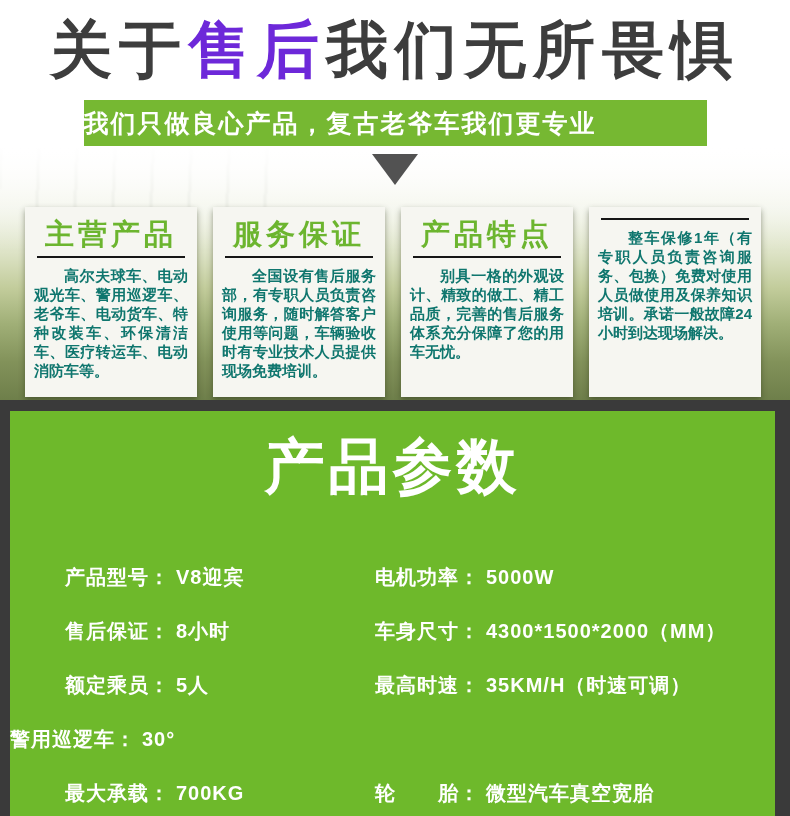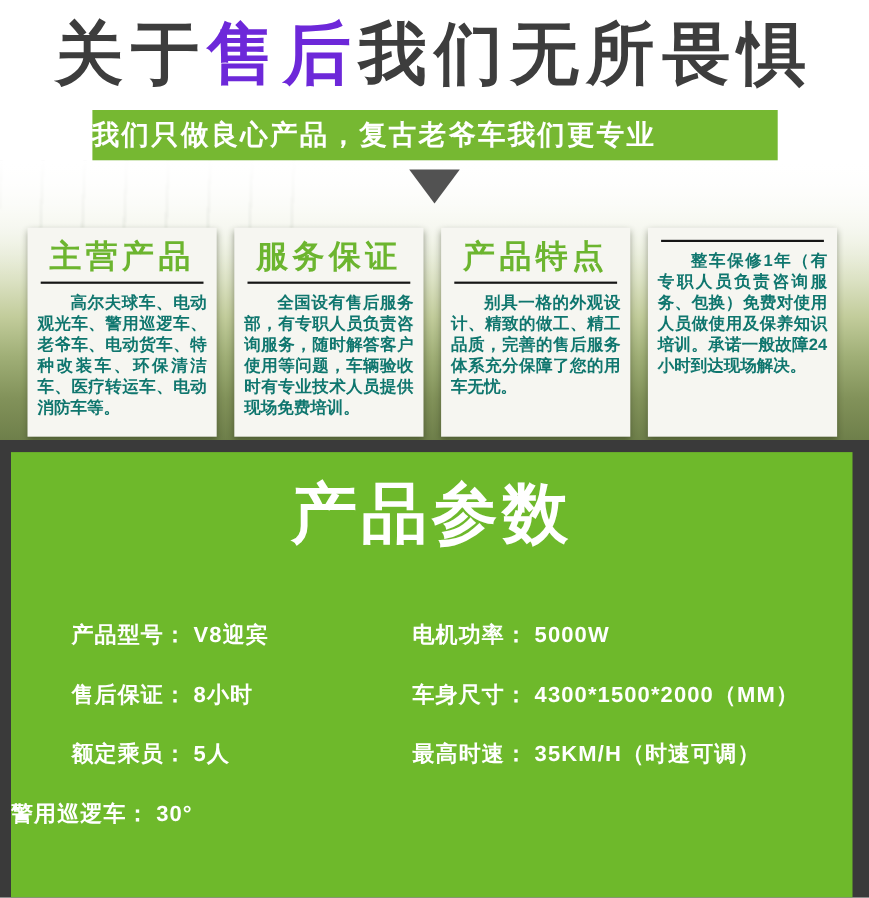--- a/index.html
+++ b/index.html
@@ -169,18 +169,28 @@
           </div>
         </div>
 
         <div class="param-row">
           <div class="param-cell cell-right">
             <span class="param-label">警用巡逻车：</span>
             <span class="param-value">30°</span>
           </div>
         </div>
 
+        <div class="param-row">
+          <div class="param-cell cell-left">
+            <span class="param-label">最大承载：</span>
+            <span class="param-value">700KG</span>
+          </div>
+          <div class="param-cell cell-right">
+            <span class="param-label">轮　　胎：</span>
+            <span class="param-value">微型汽车真空宽胎</span>
+          </div>
+        </div>
 
       </div>
     </div>
   </div>
 
 </div>
 
 </body></html>

